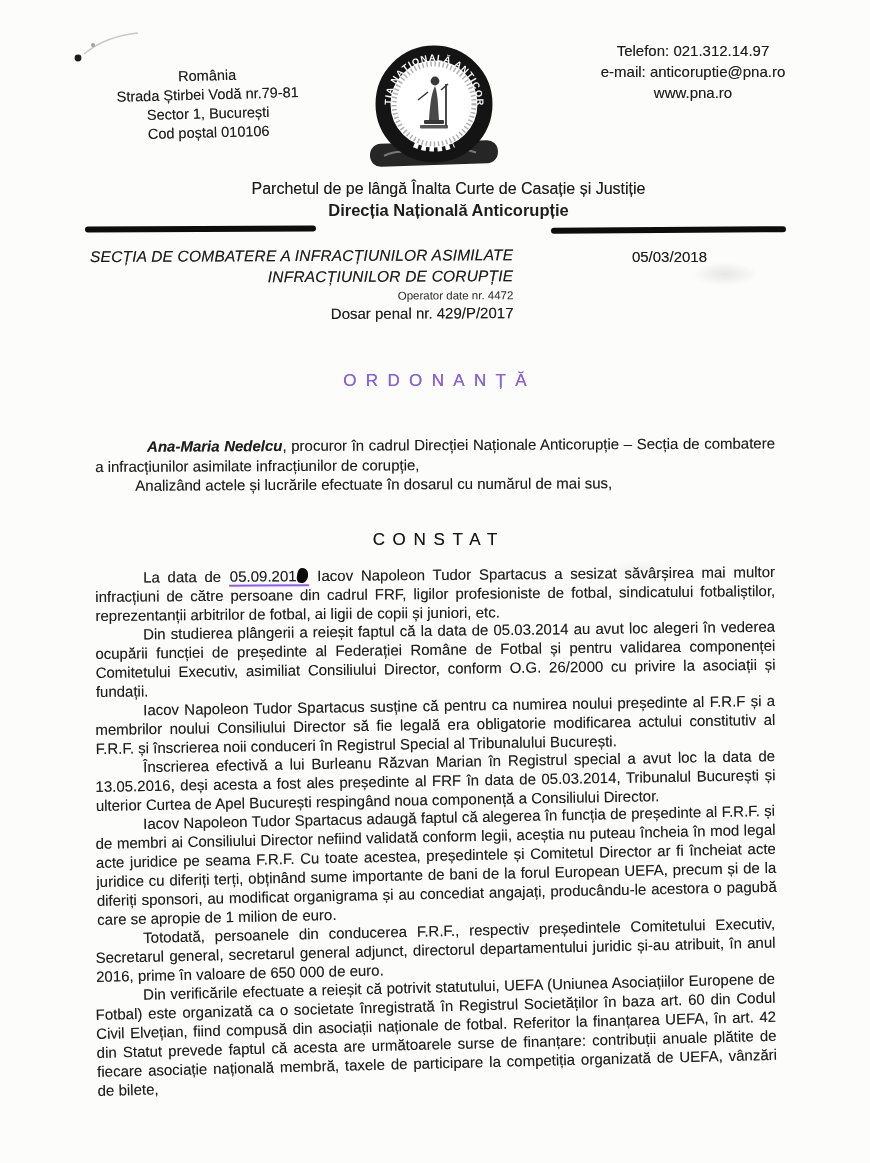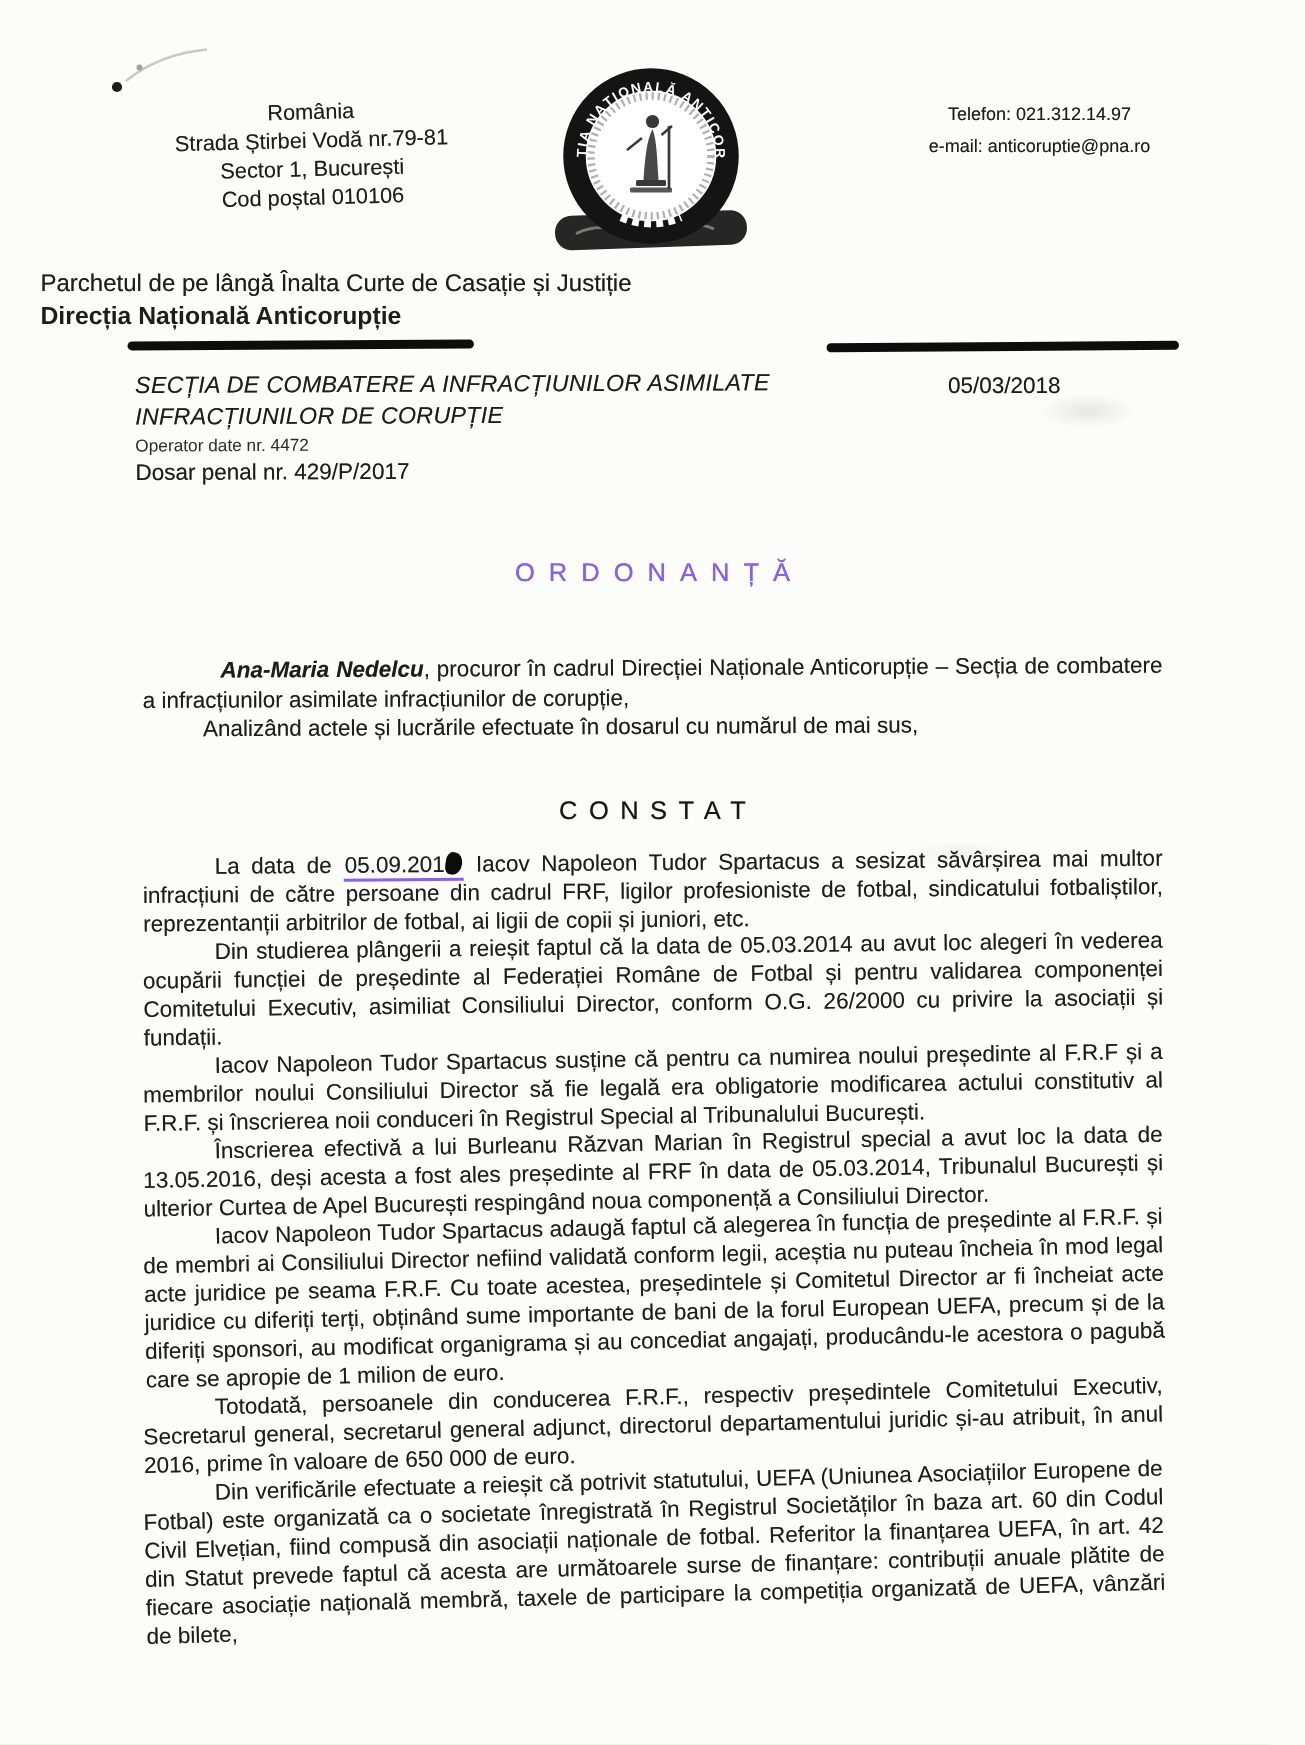--- a/index.html
+++ b/index.html
@@ -24,35 +24,35 @@
   
   .letterhead{display:flex;align-items:flex-start;margin-top:40px;}
   .address-block{
     width:272px;margin-left:72px;margin-top:30px;
     text-align:center;font-size:14.5px;line-height:19px;
     transform:rotate(-1.5deg);transform-origin:left center;
     text-shadow:0 0 .4px rgba(0,0,0,.45);
   }
   .seal-wrap{width:160px;margin-left:14px;}
   .contact-block{
-    width:310px;margin-left:auto;margin-right:22px;margin-top:26px;
-    text-align:center;font-size:12px;line-height:21px;
+    width:310px;margin-left:auto;margin-right:22px;
+    text-align:center;font-size:15px;line-height:21px;
     text-shadow:0 0 .4px rgba(0,0,0,.45);
   }
-  .institution{width:100%;padding-left:27px;margin-top:6px;}
+  .institution{width:100%;text-align:center;padding-left:27px;margin-top:6px;}
   .institution .inst1{font-size:16px;line-height:21px;text-shadow:0 0 .4px rgba(0,0,0,.5);}
   .institution .inst2{font-size:16.5px;font-weight:bold;line-height:22px;}
 
   
   .rule-row{position:relative;height:8px;margin-top:5px;}
   .rule-row .bar-left{position:absolute;left:85px;top:0;width:231px;height:6px;background:#0d0d0d;border-radius:3px;transform:rotate(-.3deg);}
   .rule-row .bar-right{position:absolute;left:551px;top:1px;width:235px;height:6px;background:#0d0d0d;border-radius:3px;transform:rotate(-.4deg);}
 
   
-  .case-row{display:flex;align-items:flex-start;margin:12px 0 0 90px;}
+  .case-row{display:flex;align-items:flex-start;margin:12px 0 0 90px;text-align:right;}
   .case-left{transform:rotate(-.25deg);transform-origin:left top;}
   .section-line{font-style:italic;font-size:15.5px;line-height:21px;letter-spacing:.2px;text-shadow:0 0 .4px rgba(0,0,0,.5);}
   .operator-line{font-size:11.5px;margin-top:3px;color:#2a2a2a;}
   .dosar-line{font-size:15px;margin-top:3px;text-shadow:0 0 .4px rgba(0,0,0,.5);}
   .doc-date{margin-left:auto;margin-right:163px;font-size:15px;margin-top:2px;text-shadow:0 0 .4px rgba(0,0,0,.5);}
 
   
   .doc-title{
     text-align:center;margin-top:48px;
     font-size:17px;font-weight:normal;letter-spacing:.55em;text-indent:.55em;
@@ -140,20 +140,21 @@
           <path d="M88 44 L 88 86" stroke-width="1.8" fill="none"></path>
           <rect x="66" y="80" width="20" height="4" rx="1" stroke="none"></rect>
           <rect x="62" y="85" width="28" height="3.4" rx="1" stroke="none" opacity=".85"></rect>
         </g>
       </svg>
     </div>
 
     <div class="contact-block">
         <div>Telefon: 021.312.14.97</div>
         <div>e-mail: anticoruptie@pna.ro</div>
+        <div>www.pna.ro</div>
       </div>
   </div>
 
   <div class="institution">
     <div class="inst1">Parchetul de pe lângă Înalta Curte de Casație și Justiție</div>
     <div class="inst2">Direcția Națională Anticorupție</div>
   </div>
 
   <div class="rule-row">
     <div class="bar-left"></div>

